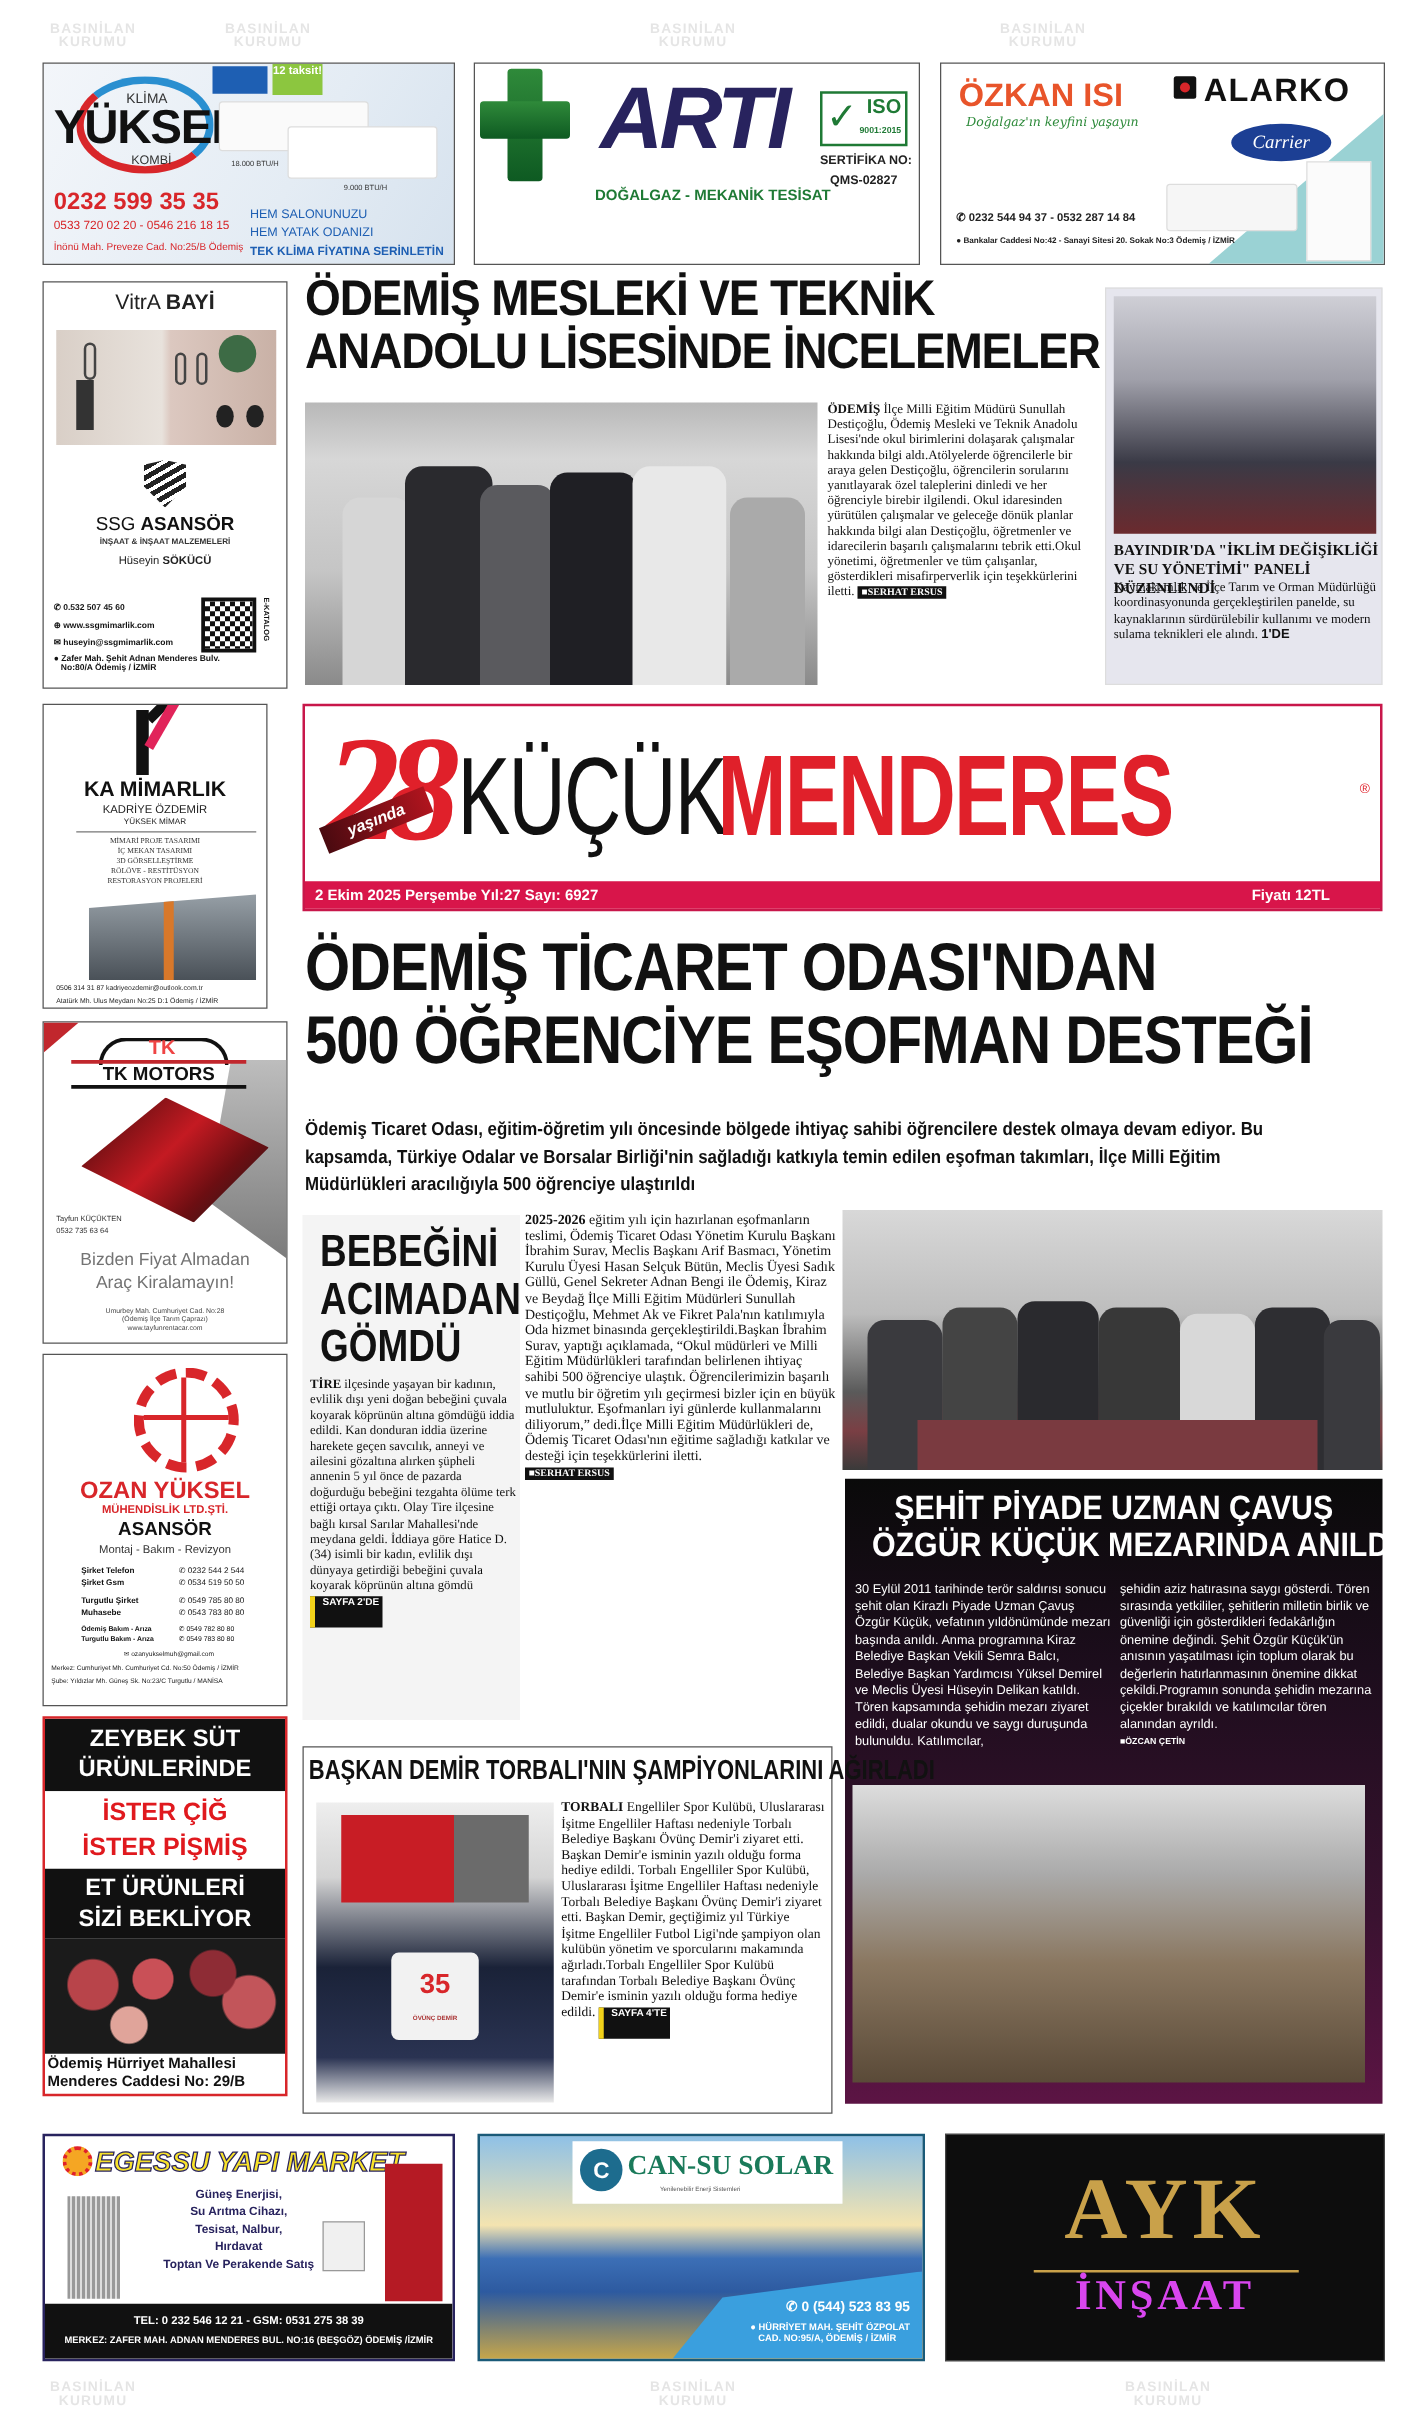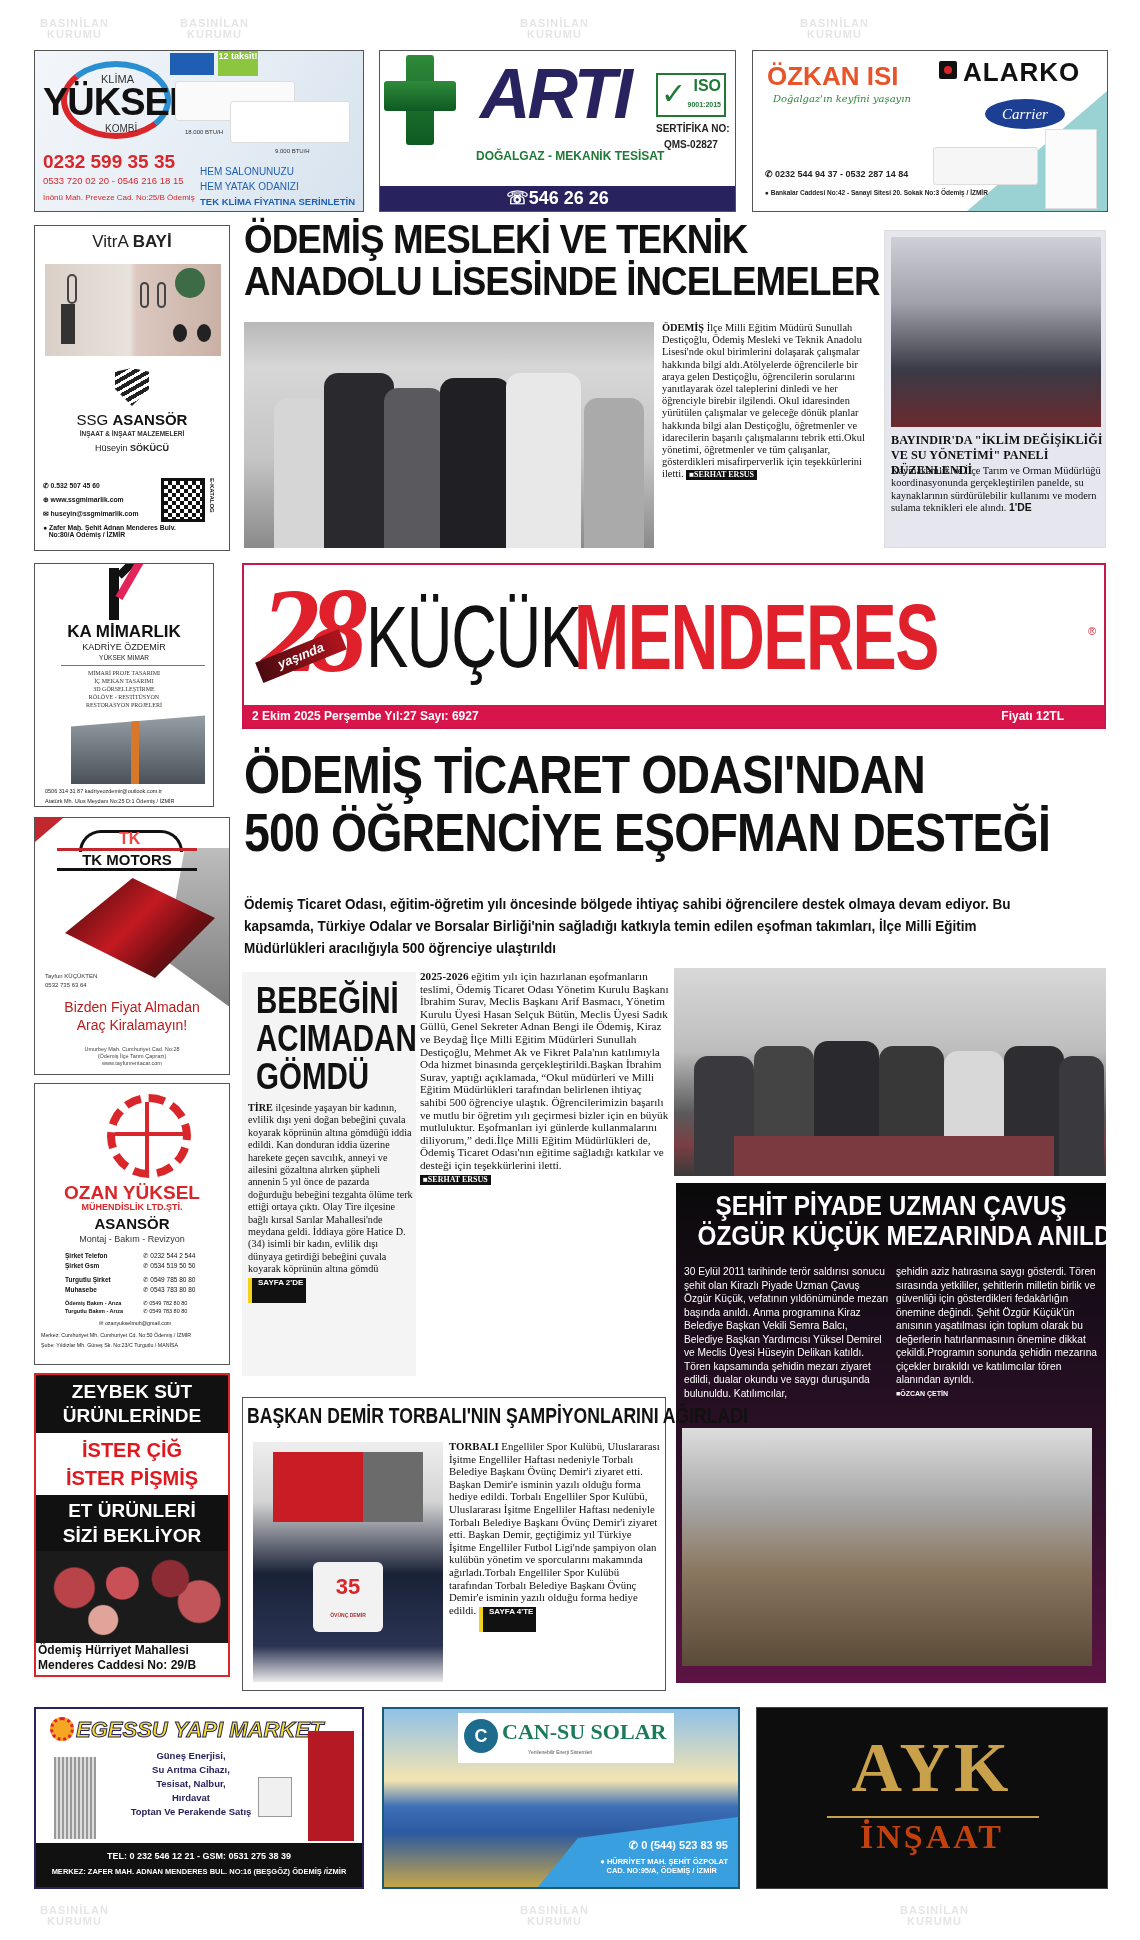--- a/index.html
+++ b/index.html
@@ -96,21 +96,21 @@
 
   #ad-tk { left: 34px; top: 817px; width: 196px; height: 258px; }
   #ad-tk .tri { position:absolute; left:0; top:0; width:0; height:0; border-right:28px solid transparent; border-top:24px solid #c1272d; }
   #ad-tk .roof { position:absolute; left:44px; top:12px; width:104px; height:22px; border:3px solid #111; border-bottom:none; border-radius:30px 30px 0 0; }
   #ad-tk .klogo { position:absolute; left:84px; top:12px; font-size:16px; font-weight:900; color:#ef4444; }
   #ad-tk .name { position:absolute; left:22px; top:30px; width:140px; font-size:15px; font-weight:900; color:#111; text-align:center; border-top:3px solid #c1272d; border-bottom:3px solid #111; }
   #ad-tk .diamond { position:absolute; left:30px; top:60px; width:150px; height:100px; background:linear-gradient(135deg,#3a0a0a,#c41a22 45%,#6d0e12 70%,#1b1b1b); clip-path:polygon(45% 0,100% 40%,60% 100%,0 55%); }
   #ad-tk .bg { position:absolute; left:130px; top:30px; width:66px; height:160px; background:linear-gradient(#bdbdbd,#7b7b7b); clip-path:polygon(30% 0,100% 0,100% 100%,0 70%); }
   #ad-tk .owner { position:absolute; left:10px; top:155px; font-size:6px; color:#333; }
   #ad-tk .owner2 { position:absolute; left:10px; top:164px; font-size:6px; color:#333; }
-  #ad-tk .slogan { position:absolute; left:0; width:100%; top:180px; text-align:center; font-size:14px; color:#b91c1c; line-height:18px; }
+  #ad-tk .slogan { position:absolute; left:0; width:100%; top:180px; text-align:center; font-size:14px; color:#737373; line-height:18px; }
   #ad-tk .addr { position:absolute; left:0; width:100%; top:228px; text-align:center; font-size:5.5px; color:#444; line-height:7px; }
 
   #ad-ozan { left: 34px; top: 1083px; width: 196px; height: 282px; }
   #ad-ozan .gear { position:absolute; left:72px; top:10px; width:84px; height:84px; border-radius:50%; border:8px dashed #d8262a; }
   #ad-ozan .gear::before { content:""; position:absolute; left:30px; top:0; width:4px; height:100%; background:#d8262a; }
   #ad-ozan .gear::after { content:""; position:absolute; top:30px; left:0; height:4px; width:100%; background:#d8262a; }
   #ad-ozan .t1 { position:absolute; left:0; width:100%; top:98px; text-align:center; font-size:19px; font-weight:900; color:#d8262a; }
   #ad-ozan .t2 { position:absolute; left:0; width:100%; top:118px; text-align:center; font-size:9px; font-weight:900; color:#d8262a; }
   #ad-ozan .t3 { position:absolute; left:0; width:100%; top:131px; text-align:center; font-size:15px; font-weight:900; color:#111; }
   #ad-ozan .t4 { position:absolute; left:0; width:100%; top:150px; text-align:center; font-size:9px; color:#333; }
@@ -188,21 +188,21 @@
   #ad-cansu .logo { position:absolute; left:74px; top:4px; width:216px; height:50px; background:#fff; }
   #ad-cansu .logo .c { position:absolute; left:6px; top:6px; width:34px; height:34px; border-radius:50%; background:#1d6c8e; color:#fff; font-size:18px; font-weight:bold; text-align:center; line-height:34px; }
   #ad-cansu .logo .t { position:absolute; left:44px; top:6px; font-family:"Liberation Serif", serif; font-size:22px; font-weight:bold; color:#1a7a5a; white-space:nowrap; }
   #ad-cansu .logo .s { position:absolute; left:70px; top:36px; font-size:5px; color:#555; }
   #ad-cansu .panel { position:absolute; right:0; bottom:0; width:200px; height:70px; background:#3a9fde; clip-path:polygon(20% 30%,100% 0,100% 100%,0 100%); }
   #ad-cansu .phone { position:absolute; right:10px; top:130px; font-size:11px; font-weight:bold; color:#fff; }
   #ad-cansu .addr { position:absolute; right:10px; top:148px; font-size:7.5px; font-weight:bold; color:#fff; text-align:left; line-height:9px; }
 
   #ad-ayk { left: 756px; top: 1707px; width: 352px; height: 182px; background:#0d0d0d; border:1px solid #444; }
   #ad-ayk .t1 { position:absolute; left:0; width:100%; top:20px; text-align:center; font-family:"Liberation Serif", serif; font-size:70px; font-weight:bold; color:#c9a14a; letter-spacing:4px; line-height:80px; }
-  #ad-ayk .t2 { position:absolute; left:0; width:100%; top:110px; text-align:center; font-family:"Liberation Serif", serif; font-size:34px; font-weight:bold; color:#c2410c; letter-spacing:3px; }
+  #ad-ayk .t2 { position:absolute; left:0; width:100%; top:110px; text-align:center; font-family:"Liberation Serif", serif; font-size:34px; font-weight:bold; color:#d946ef; letter-spacing:3px; }
   #ad-ayk .line { position:absolute; left:70px; width:212px; top:108px; height:2px; background:#c9a14a; }
 </style>
 </head>
 <body>
 
 <div class="wm" style="left:40px;top:18px;"><span>BASINİLAN</span><br><span>KURUMU</span></div>
 <div class="wm" style="left:180px;top:18px;"><span>BASINİLAN</span><br><span>KURUMU</span></div>
 <div class="wm" style="left:520px;top:18px;"><span>BASINİLAN</span><br><span>KURUMU</span></div>
 <div class="wm" style="left:800px;top:18px;"><span>BASINİLAN</span><br><span>KURUMU</span></div>
 <div class="wm" style="left:40px;top:1905px;"><span>BASINİLAN</span><br><span>KURUMU</span></div>
@@ -233,21 +233,20 @@
   <div class="cross-h"></div>
   <div class="logo">ARTI</div>
   <div class="sub">DOĞALGAZ - MEKANİK TESİSAT</div>
   <div class="iso">
     <span class="check">✓</span>
     <span class="isot">ISO</span>
     <span class="isonum">9001:2015</span>
   </div>
   <div class="cert1">SERTİFİKA NO:</div>
   <div class="cert2">QMS-02827</div>
-  <div class="bar"><span>☏</span><span>546 26 26</span></div>
 </div>
 
 <div id="ad-onder" class="box">
   <div class="tri"></div>
   <div class="name">ÖZKAN ISI</div>
   <div class="slogan">Doğalgaz'ın keyfini yaşayın</div>
   <div class="alarko-mark"></div>
   <div class="alarko" style="padding-left:24px;">ALARKO</div>
   <div class="carrier">Carrier</div>
   <div class="ac"></div>

